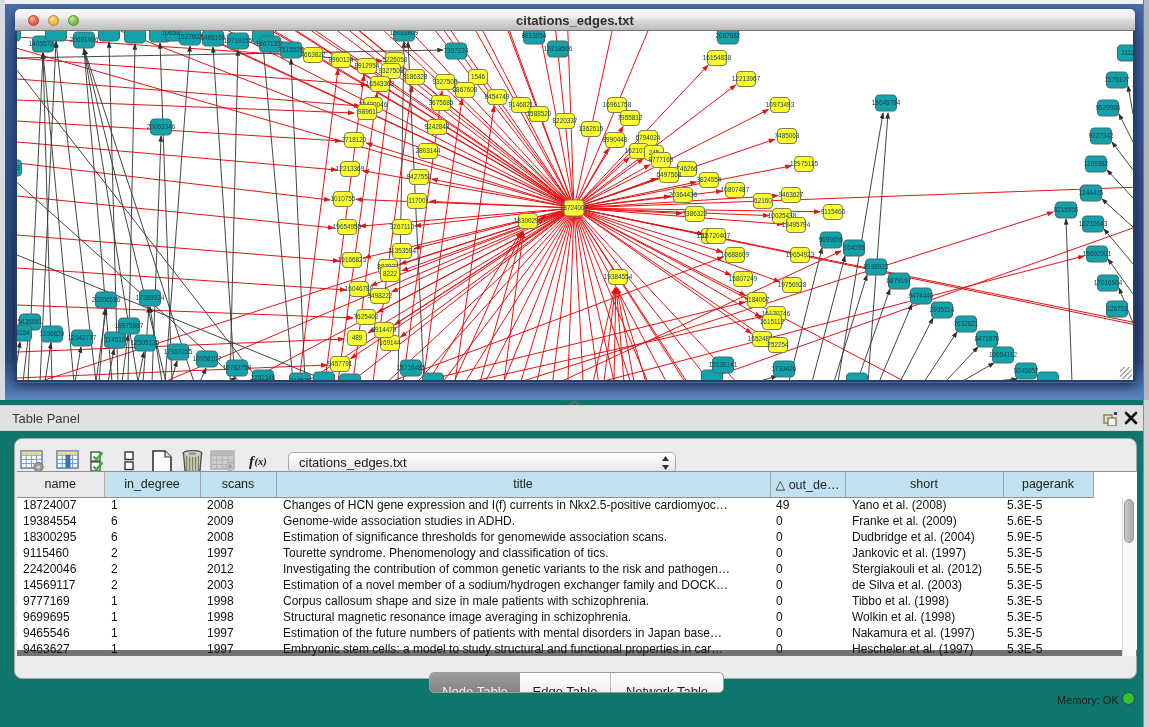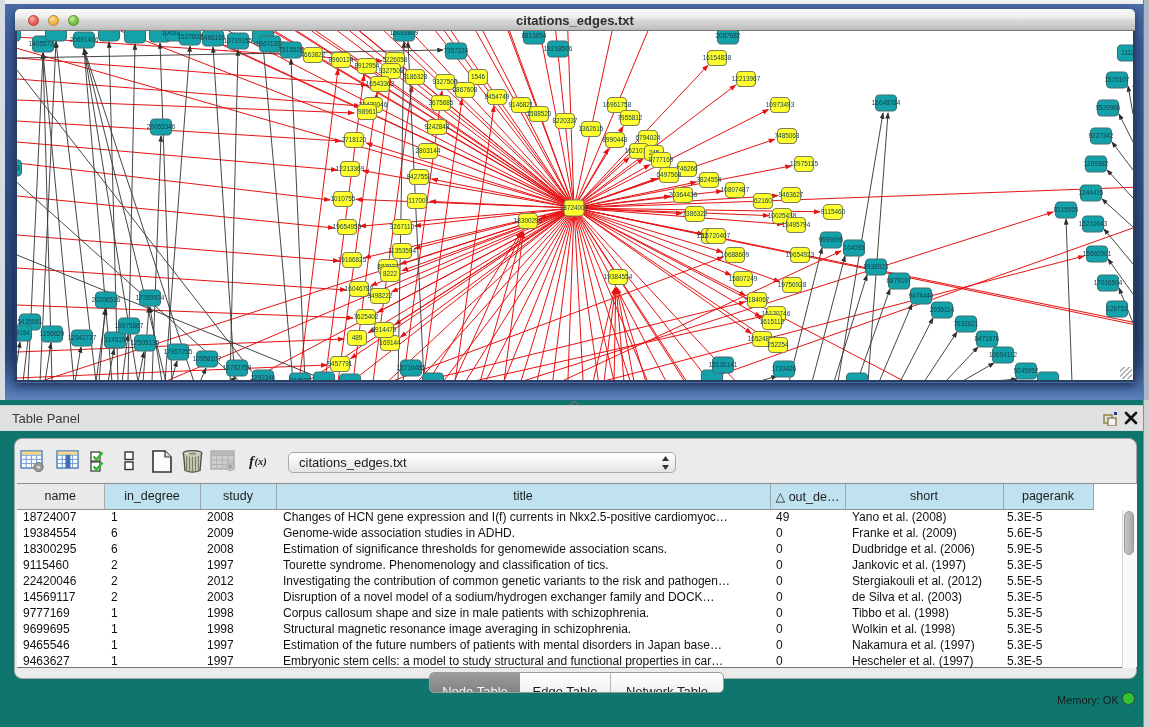--- a/index.html
+++ b/index.html
@@ -44,22 +44,22 @@
 #closeicon { position:absolute; left:1124px; top:4px; width:14px; height:15px; }
 
 #panel { position:absolute; left:14px; top:38px; width:1123px; height:241px;
   background:#ebebeb; border:1px solid #a7a7a7; border-radius:8px; }
 #toolbar { position:absolute; left:0px; top:10px; height:26px; }
 #combo { position:absolute; left:273px; top:13px; width:388px; height:21px;
   background:linear-gradient(180deg,#ffffff,#ededed 70%,#e3e3e3); border:1px solid #a9a9a9; border-radius:5px;
   font-size:13px; color:#1a1a1a; line-height:19px; padding-left:10px; }
 #combo .arr { position:absolute; right:5px; top:2px; }
 
-#tablewrap { position:absolute; left:2px; top:44px; width:1120px; height:185px; background:#fff;
-  border-top:1px solid #8f8f8f; border-bottom:1px solid #737373; }
+#tablewrap { position:absolute; left:2px; top:32px; width:1120px; height:185px; background:#fff;
+  border-top:1px solid #8f8f8f; border-bottom:6px solid #737373; }
 table { border-collapse:collapse; table-layout:fixed; width:1076px; font-size:12px; color:#111; }
 col.w0{width:87px;} col.w1{width:96px;} col.w2{width:76px;} col.w3{width:494px;}
 col.w4{width:75px;} col.w5{width:158px;} col.w6{width:90px;}
 thead th { height:25px; font-size:12.5px; font-weight:normal; color:#1c1c1c; text-align:center;
   background:#bfe1f0; border-right:1px solid #9aa7ad; border-bottom:1px solid #8f8f8f; overflow:hidden; white-space:nowrap; }
 thead th.h0 { background:#e9e9e9; border-right:1px solid #adadad; }
 tbody td { height:16px; padding:0 0 0 7px; white-space:nowrap; overflow:hidden; }
 td.c0 { padding-left:6px; }
 td.c4 { padding-left:6px; }
 td.c6 { padding-left:4px;margin-left:42px; }
@@ -678,21 +678,21 @@
               <col class="w2">
               <col class="w3">
               <col class="w4">
               <col class="w5">
               <col class="w6">
             </colgroup>
           <thead>
               <tr>
                 <th class="h0">name</th>
                 <th>in_degree</th>
-                <th>study</th>
+                <th>scans</th>
                 <th>title</th>
                 <th>△ out_de…</th>
                 <th>short</th>
                 <th>pagerank</th>
               </tr>
             </thead>
           <tbody>
 <tr>
                 <td class="c0">18724007</td>
                 <td class="c1">1</td>
@@ -710,21 +710,21 @@
                 <td class="c4">0</td>
                 <td class="c5">Franke et al. (2009)</td>
                 <td class="c6">5.6E-5</td>
               </tr>
 <tr>
                 <td class="c0">18300295</td>
                 <td class="c1">6</td>
                 <td class="c2">2008</td>
                 <td class="c3">Estimation of significance thresholds for genomewide association scans.</td>
                 <td class="c4">0</td>
-                <td class="c5">Dudbridge et al. (2006)</td>
+                <td class="c5">Dudbridge et al. (2004)</td>
                 <td class="c6">5.9E-5</td>
               </tr>
 <tr>
                 <td class="c0">9115460</td>
                 <td class="c1">2</td>
                 <td class="c2">1997</td>
                 <td class="c3">Tourette syndrome. Phenomenology and classification of tics.</td>
                 <td class="c4">0</td>
                 <td class="c5">Jankovic et al. (1997)</td>
                 <td class="c6">5.3E-5</td>
@@ -735,21 +735,21 @@
                 <td class="c2">2012</td>
                 <td class="c3">Investigating the contribution of common genetic variants to the risk and pathogen…</td>
                 <td class="c4">0</td>
                 <td class="c5">Stergiakouli et al. (2012)</td>
                 <td class="c6">5.5E-5</td>
               </tr>
 <tr>
                 <td class="c0">14569117</td>
                 <td class="c1">2</td>
                 <td class="c2">2003</td>
-                <td class="c3">Disruption of a novel model of a sodium/hydrogen exchanger family and DOCK…</td>
+                <td class="c3">Estimation of a novel member of a sodium/hydrogen exchanger family and DOCK…</td>
                 <td class="c4">0</td>
                 <td class="c5">de Silva et al. (2003)</td>
                 <td class="c6">5.3E-5</td>
               </tr>
 <tr>
                 <td class="c0">9777169</td>
                 <td class="c1">1</td>
                 <td class="c2">1998</td>
                 <td class="c3">Corpus callosum shape and size in male patients with schizophrenia.</td>
                 <td class="c4">0</td>

